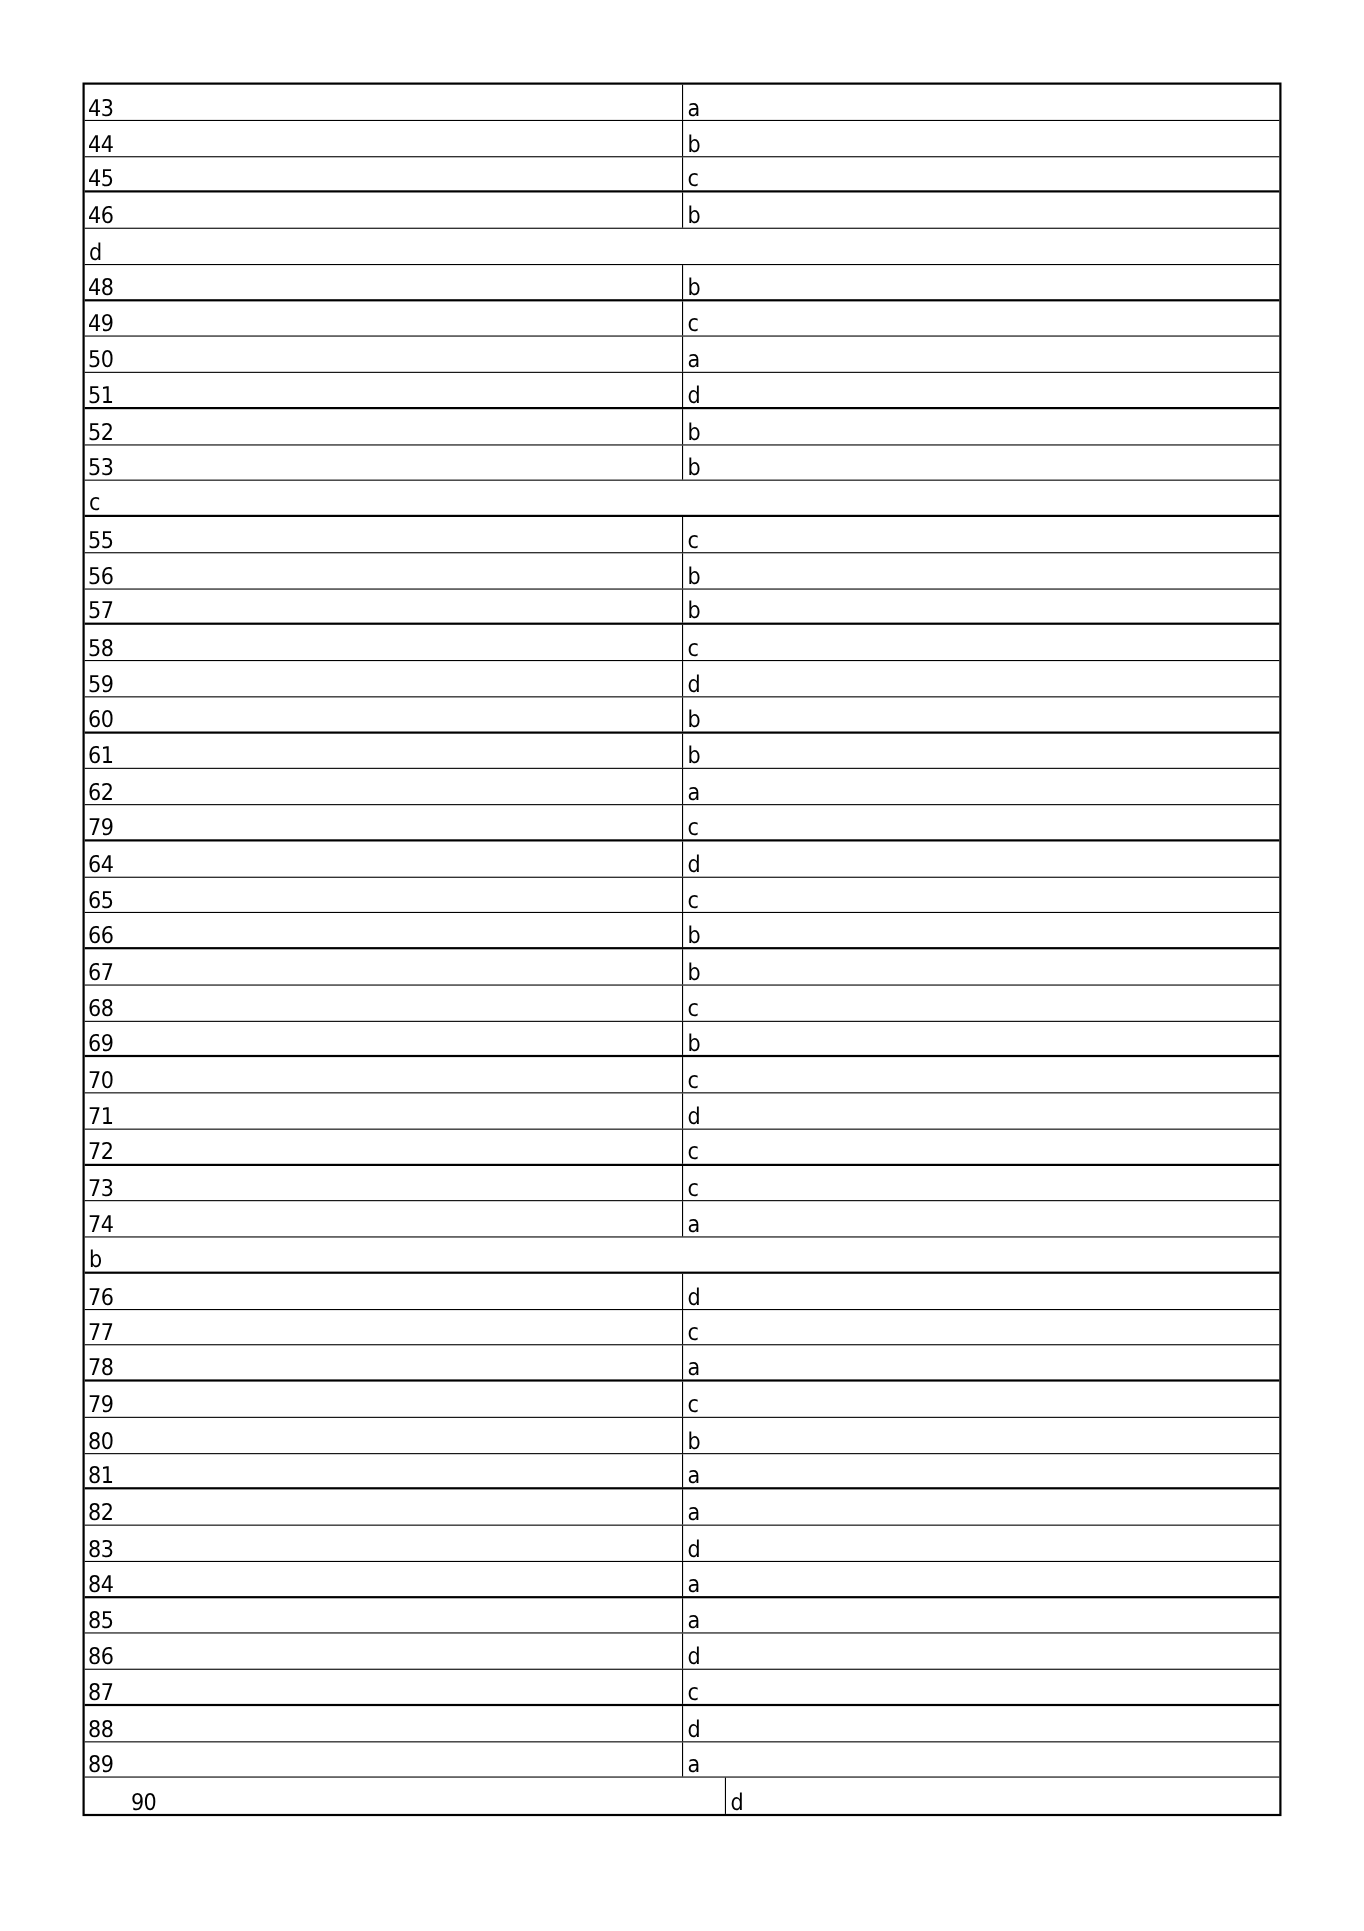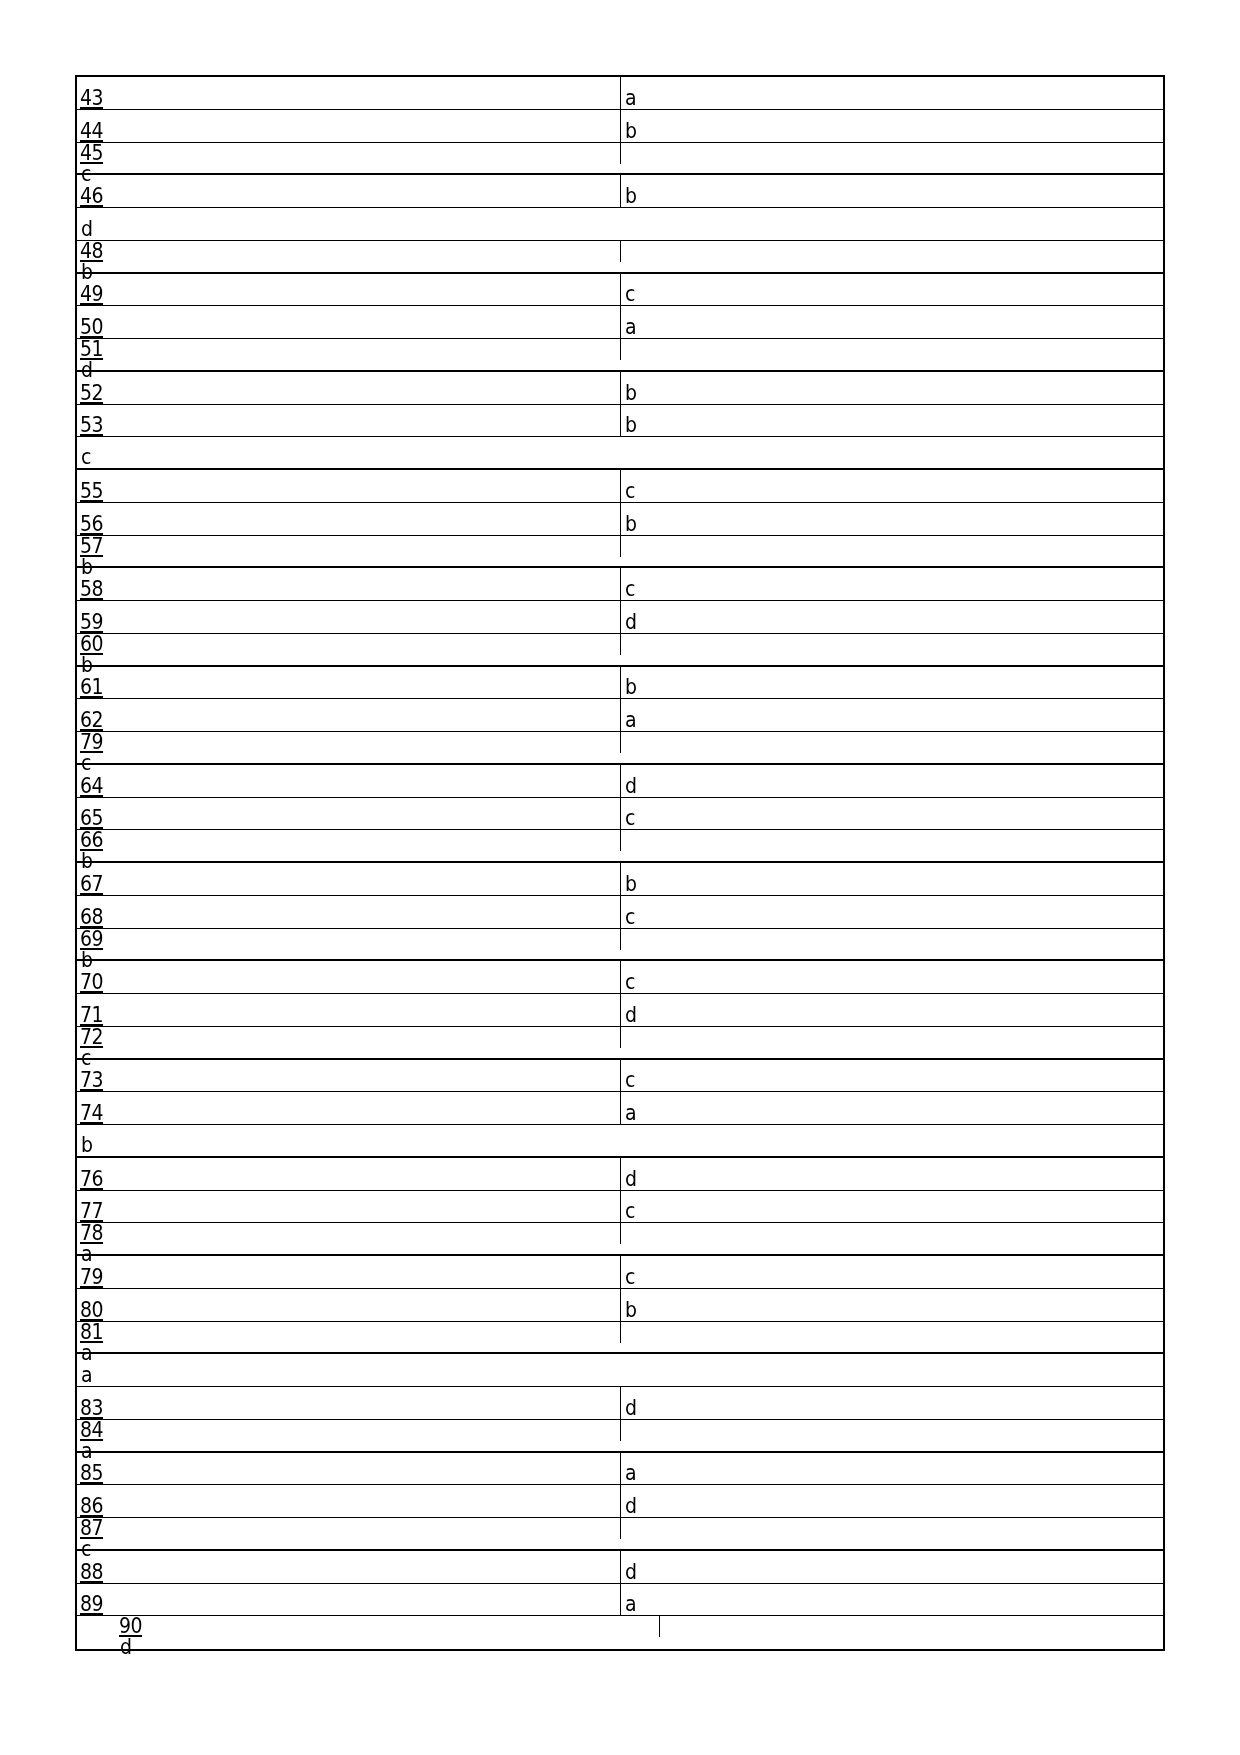--- a/index.html
+++ b/index.html
@@ -31,42 +31,40 @@
       border-collapse: collapse;
     }
     .row {
       display: flex;
       height: 32.75px;
       box-sizing: border-box;
       border-bottom: 1px solid #000;
     }
     .row.thick {
       border-bottom: 2px solid #000;
-      flex-direction: column;
     }
     .row:last-child {
       border-bottom: none;
       margin-left: 39px;
     }
     .cell {
       box-sizing: border-box;
       display: flex;
       align-items: flex-end;
       padding-left: 3px;
       padding-bottom: 0px;
       font-size: 21px;
       line-height: 1;
       color: #000;
       font-stretch: condensed;
       letter-spacing: -0.5px;
     }
     .cell.num {
       width: 544px;
       border-right: 1px solid #000;
-      text-decoration: underline;
     }
     .cell.ans {
       flex: 1;
       padding-left: 4px;
     }
   </style>
 </head>
 <body>
 
 <div class="page">
@@ -218,20 +216,21 @@
       </div>
       <div class="row">
         <div class="cell num">80</div>
         <div class="cell ans">b</div>
       </div>
       <div class="row thick">
         <div class="cell num">81</div>
         <div class="cell ans">a</div>
       </div>
       <div class="row">
+        <div class="cell num">82</div>
         <div class="cell ans">a</div>
       </div>
       <div class="row">
         <div class="cell num">83</div>
         <div class="cell ans">d</div>
       </div>
       <div class="row thick">
         <div class="cell num">84</div>
         <div class="cell ans">a</div>
       </div>

